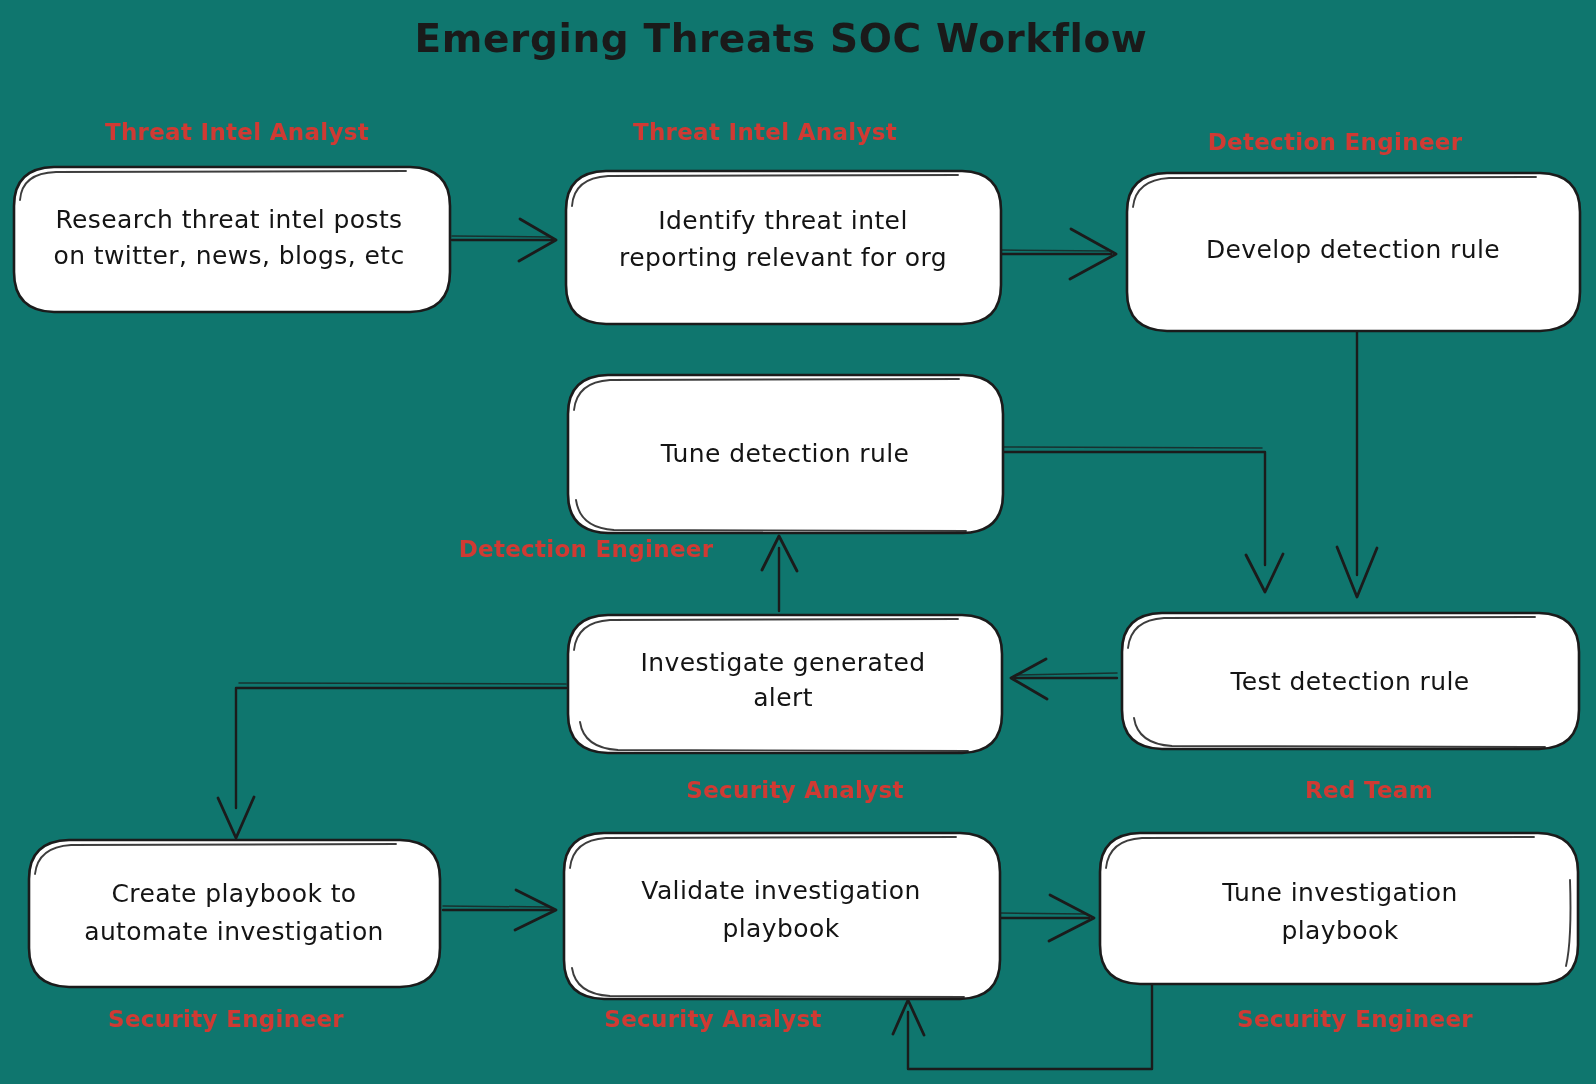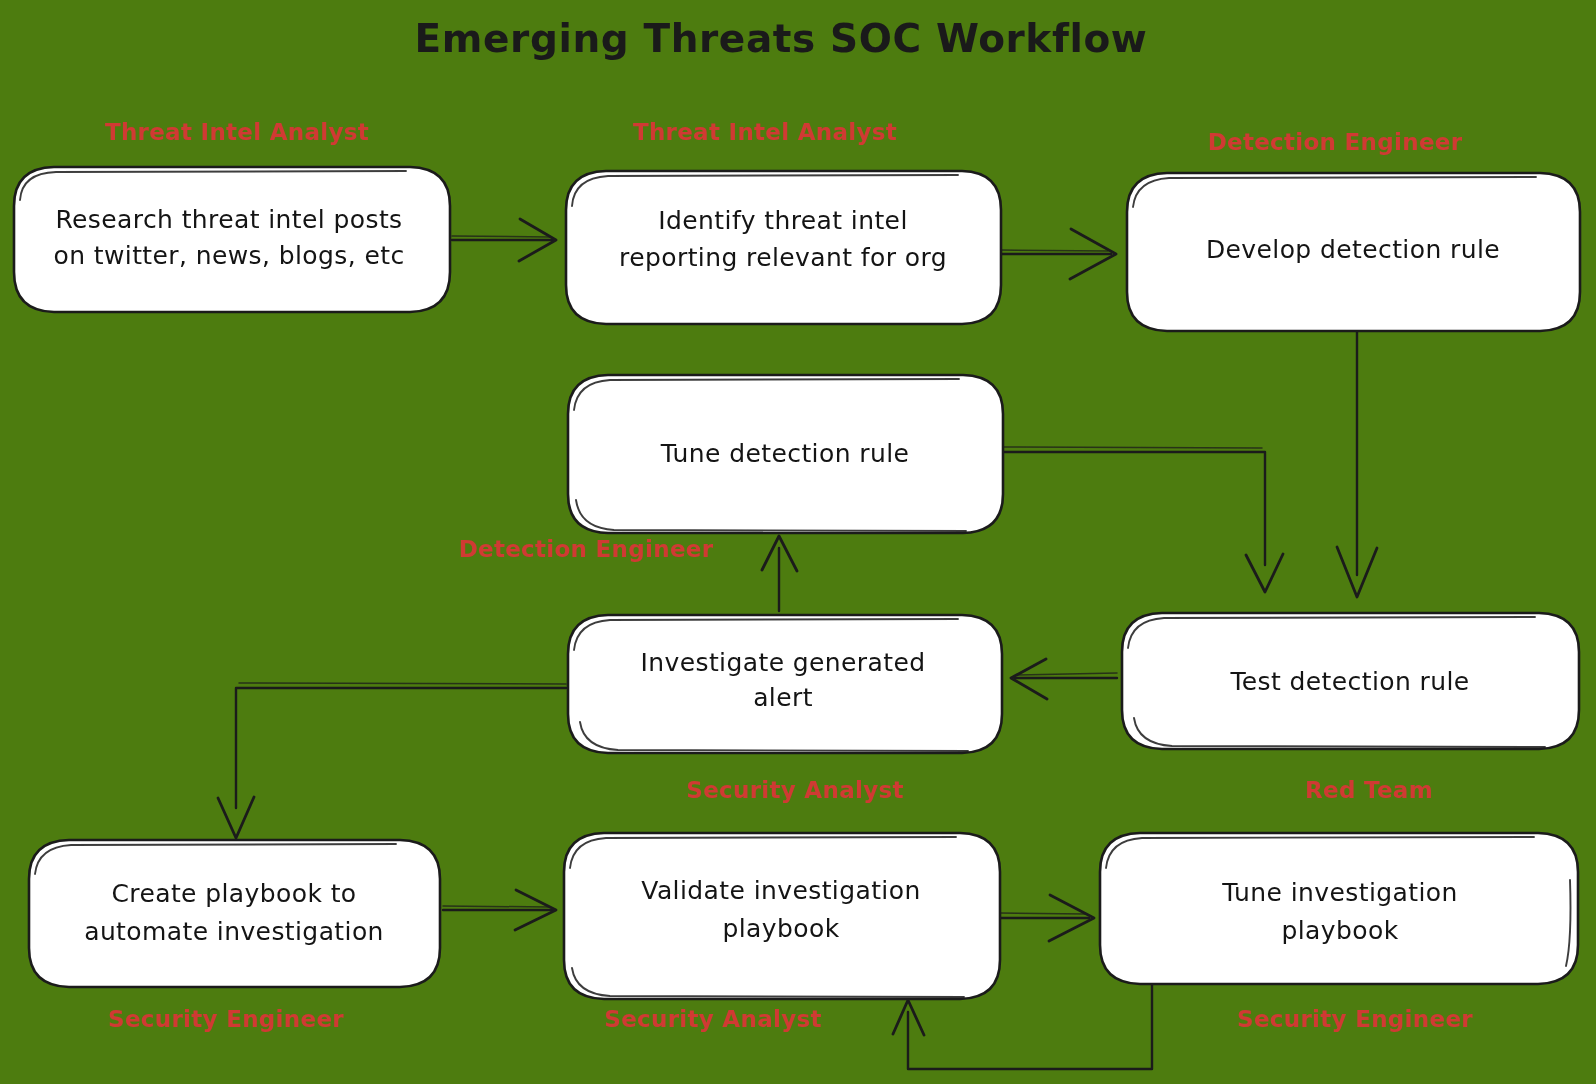--- a/index.html
+++ b/index.html
@@ -10,21 +10,21 @@
   body {
     width: 1596px;
     height: 1084px;
     font-family: "DejaVu Sans", sans-serif;
     overflow: hidden;
   }
   #canvas {
     position: relative;
     width: 1596px;
     height: 1084px;
-    background: #4d7c0f;
+    background: #0f766e;
   }
   svg#diagram {
     position: absolute;
     inset: 0;
     width: 1596px;
     height: 1084px;
   }
   .node-shape {
     fill: #ffffff;
     stroke: #1b1b1b;

